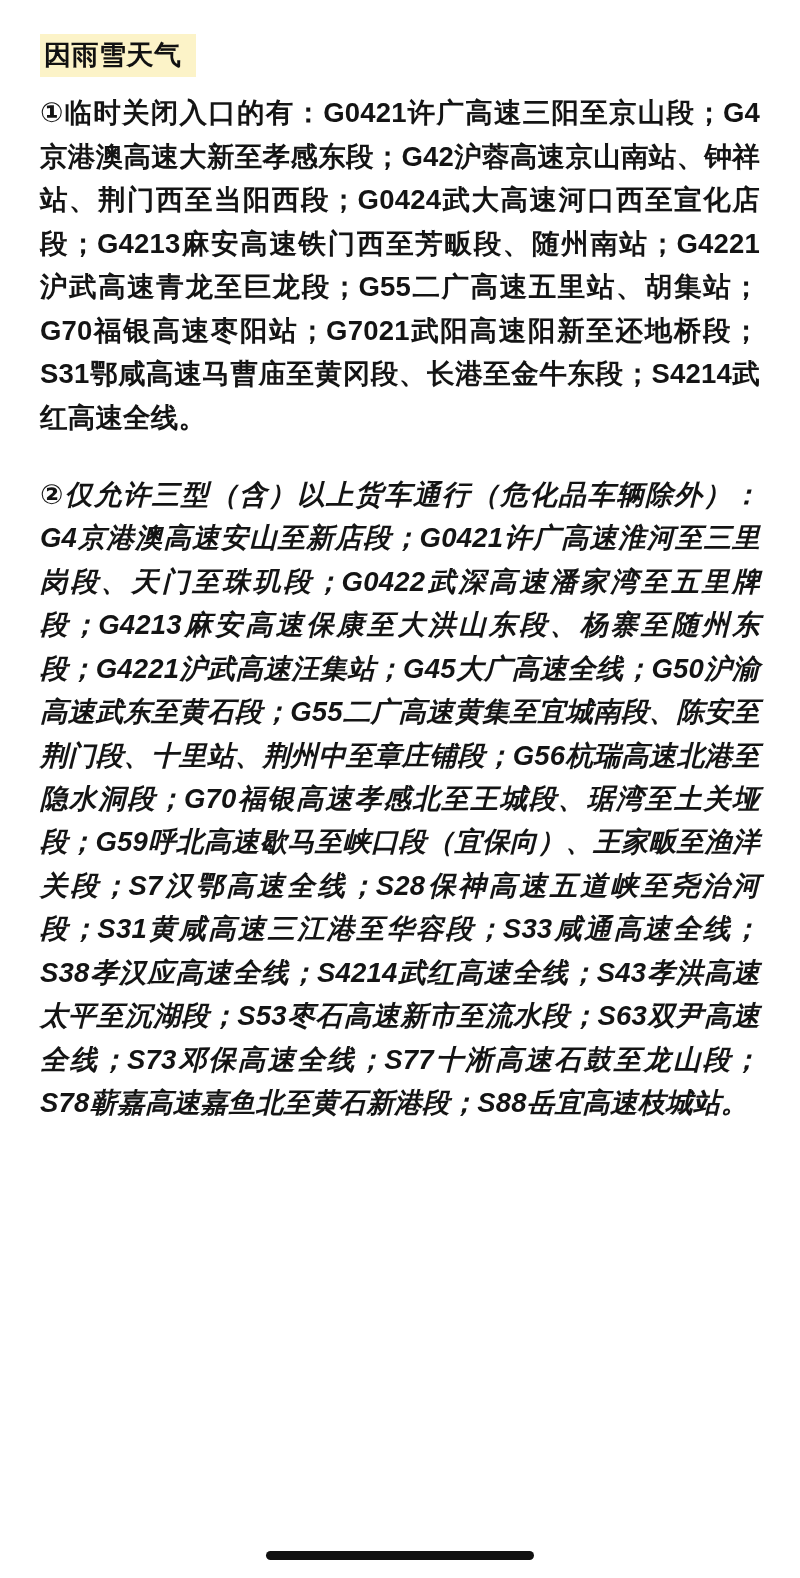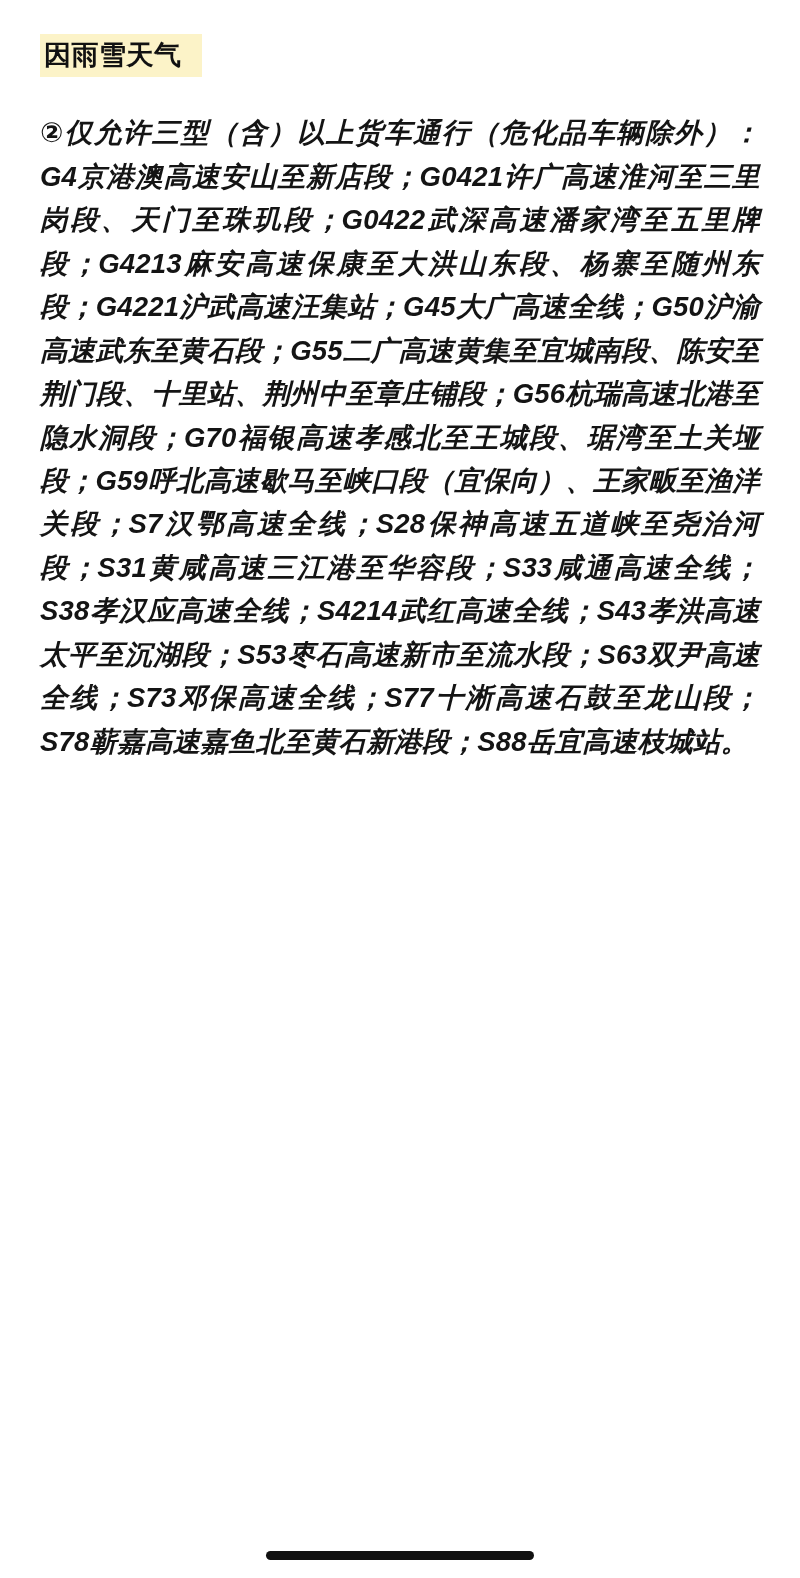--- a/index.html
+++ b/index.html
@@ -22,22 +22,23 @@
     background: #ffffff;
     position: relative;
   }
   .highlight-line {
     display: inline-block;
     background: #fcf3c8;
     font-size: 27px;
     font-weight: 700;
     line-height: 1.35;
     letter-spacing: 0.5px;
-    padding: 3px 20px 4px 4px;
+    padding: 3px 14px 4px 4px;
     color: #111111;
+    margin-bottom: 14px;
   }
   .para {
     font-size: 27.5px;
     line-height: 1.58;
     letter-spacing: 0.2px;
     text-align: justify;
     text-justify: inter-character;
     color: #141414;
     margin: 0 0 30px 0;
     font-weight: 700;
@@ -63,20 +64,21 @@
 </style>
 </head>
 <body>
 
 <div class="page">
 
   <div>
     <span class="highlight-line">因雨雪天气</span>
   </div>
 
+  <p class="para">①临时关闭入口的有：G0421许广高速三阳至京山段；G4京港澳高速大新至孝感东段；G42沪蓉高速京山南站、钟祥站、荆门西至当阳西段；G0424武大高速河口西至宣化店段；G4213麻安高速铁门西至芳畈段、随州南站；G4221沪武高速青龙至巨龙段；G55二广高速五里站、胡集站；G70福银高速枣阳站；G7021武阳高速阳新至还地桥段；S31鄂咸高速马曹庙至黄冈段、长港至金牛东段；S4214武红高速全线。</p>
 
   <p class="para spaced">②仅允许三型（含）以上货车通行（危化品车辆除外）：G4京港澳高速安山至新店段；G0421许广高速淮河至三里岗段、天门至珠玑段；G0422武深高速潘家湾至五里牌段；G4213麻安高速保康至大洪山东段、杨寨至随州东段；G4221沪武高速汪集站；G45大广高速全线；G50沪渝高速武东至黄石段；G55二广高速黄集至宜城南段、陈安至荆门段、十里站、荆州中至章庄铺段；G56杭瑞高速北港至隐水洞段；G70福银高速孝感北至王城段、琚湾至土关垭段；G59呼北高速歇马至峡口段（宜保向）、王家畈至渔洋关段；S7汉鄂高速全线；S28保神高速五道峡至尧治河段；S31黄咸高速三江港至华容段；S33咸通高速全线；S38孝汉应高速全线；S4214武红高速全线；S43孝洪高速太平至沉湖段；S53枣石高速新市至流水段；S63双尹高速全线；S73邓保高速全线；S77十淅高速石鼓至龙山段；S78蕲嘉高速嘉鱼北至黄石新港段；S88岳宜高速枝城站。</p>
 
   <div class="home-indicator-wrap">
     <div class="home-indicator"></div>
   </div>
 
 </div>
 
 </body></html>

